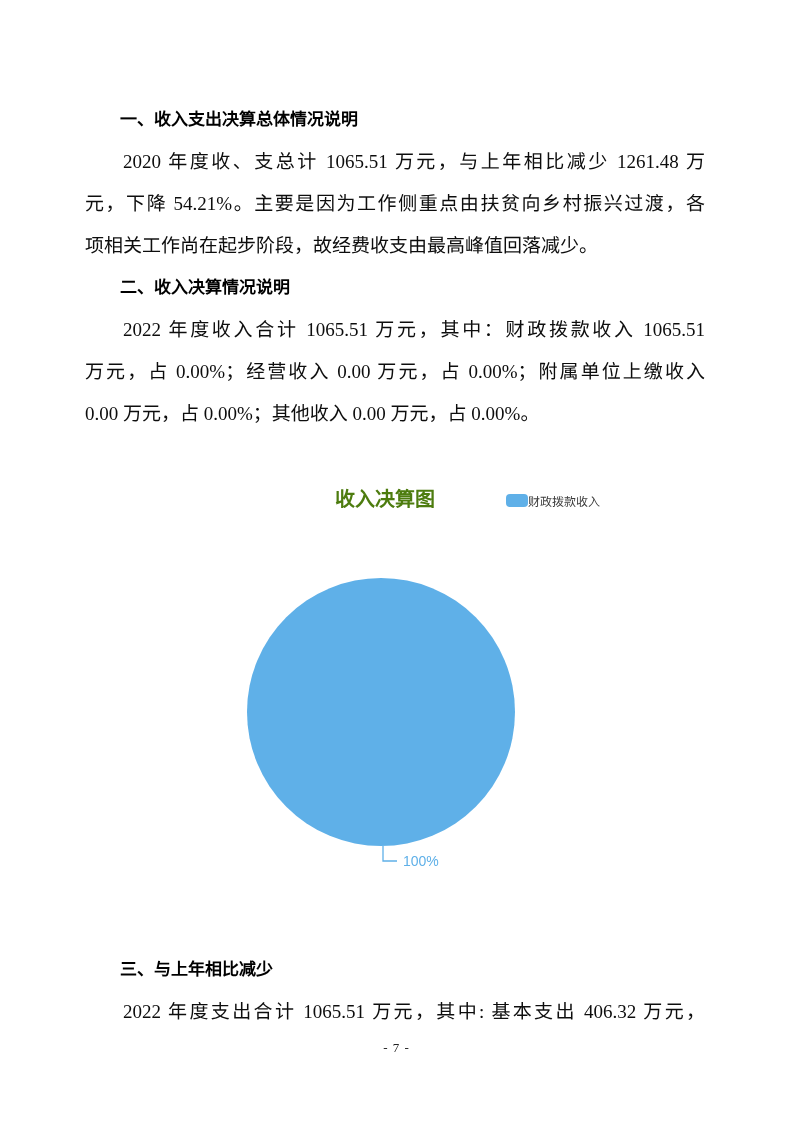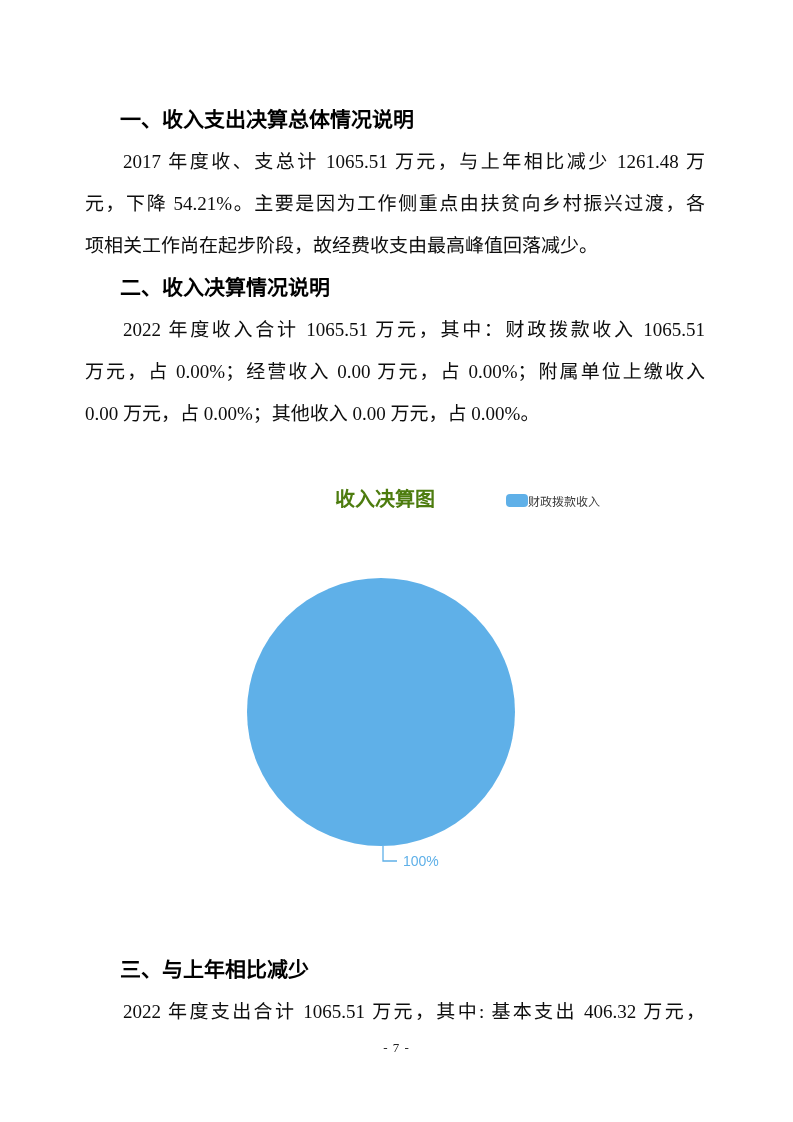--- a/index.html
+++ b/index.html
@@ -25,21 +25,21 @@
   .tb2 { top: 949px; }
   .row {
     height: 42px;
     line-height: 42px;
     overflow: hidden;
     margin: 0;
   }
   .heading {
     font-family: "Liberation Sans", "DejaVu Sans", sans-serif;
     font-weight: 700;
-    font-size: 21px;
+    font-size: 17px;
     color: #000000;
     text-indent: 35px;
   }
   .line {
     font-family: "Liberation Serif", "DejaVu Serif", serif;
     font-size: 19px;
     color: #0d0d0d;
   }
   .just {
     text-align: justify;
@@ -97,21 +97,21 @@
     letter-spacing: 1px;
   }
 </style>
 </head>
 <body>
 
 <div class="page">
 
   <div class="textblock tb1">
     <h2 class="row heading">一、收入支出决算总体情况说明</h2>
-    <p class="row line indent just">2017 年度收、支总计 1065.51 万元，与上年相比减少 1261.48 万</p>
+    <p class="row line indent just">2020 年度收、支总计 1065.51 万元，与上年相比减少 1261.48 万</p>
     <p class="row line just">元，下降 54.21%。主要是因为工作侧重点由扶贫向乡村振兴过渡，各</p>
     <p class="row line">项相关工作尚在起步阶段，故经费收支由最高峰值回落减少。</p>
 
     <h2 class="row heading">二、收入决算情况说明</h2>
     <p class="row line indent just">2022 年度收入合计 1065.51 万元，其中：财政拨款收入 1065.51</p>
     <p class="row line just">万元，占 0.00%；经营收入 0.00 万元，占 0.00%；附属单位上缴收入</p>
     <p class="row line">0.00 万元，占 0.00%；其他收入 0.00 万元，占 0.00%。</p>
   </div>
 
   <div class="chart-title">收入决算图</div>

